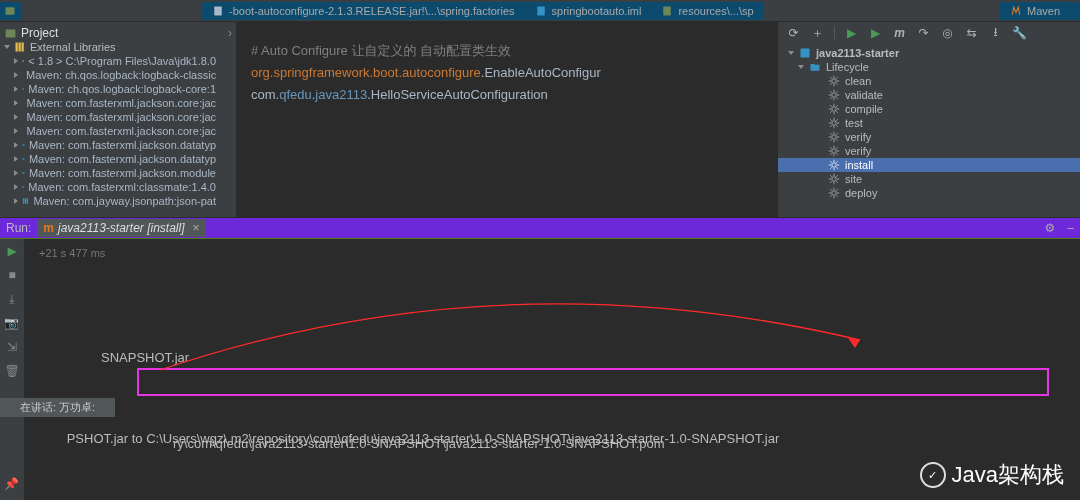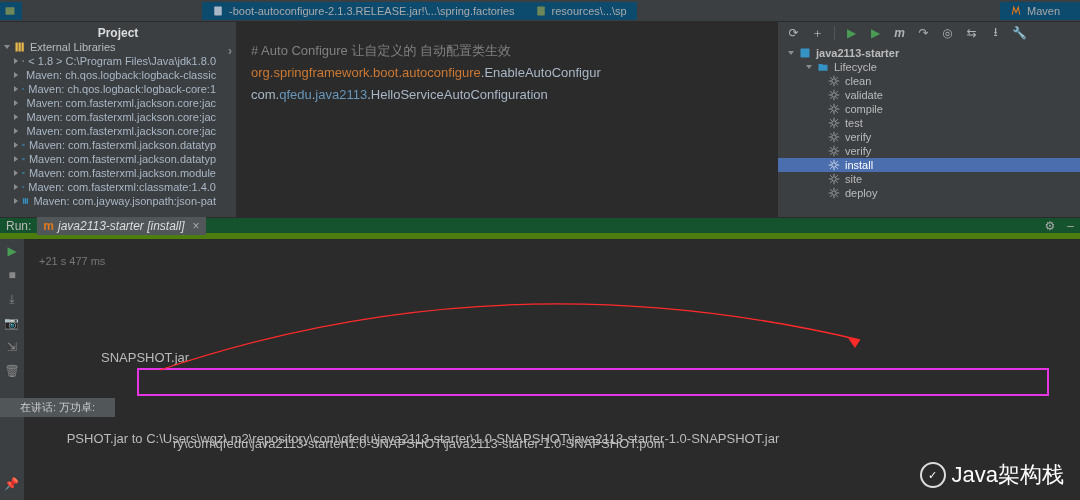--- a/index.html
+++ b/index.html
@@ -6,21 +6,21 @@
 body { background: #2b2b2b; color: #bbb; font-size: 12px; width: 1080px; height: 500px; overflow: hidden; position: relative; }
 
 
 .tabstrip { height: 22px; background: #3c3f41; display: flex; align-items: center; border-bottom: 1px solid #2b2b2b; }
 .tab { padding: 3px 10px; background: #0c4a6e; color: #aaa; display: flex; align-items: center; gap: 5px; font-size: 11px; }
 .tab .ficon { width: 12px; height: 12px; }
 
 
 .mid { display: flex; height: 195px; }
 .leftpane { width: 237px; background: #3c3f41; border-right: 1px solid #2b2b2b; display: flex; flex-direction: column; }
-.leftpane-hdr { height: 18px; display: flex; align-items: center; gap: 4px; padding: 0 4px; color: #ddd; font-weight: bold; flex-direction: column; }
+.leftpane-hdr { height: 18px; display: flex; align-items: flex-end; gap: 4px; padding: 0 4px; color: #ddd; font-weight: normal; }
 .leftpane-hdr .ficon { width: 13px; height: 13px; }
 .tree { overflow: hidden; flex: 1; }
 .tree-row { display: flex; align-items: center; gap: 4px; padding: 1px 20px 1px 14px; white-space: nowrap; font-size: 11px; color: #a9b7c6; }
 .tree-row.lib { color: #bbb; }
 .tri { display: inline-block; width: 0; height: 0; border-left: 4px solid #8c8c8c; border-top: 3px solid transparent; border-bottom: 3px solid transparent; }
 .libicon { width: 12px; height: 12px; }
 
 .editor { flex: 1; background: #2b2b2b; padding: 18px 8px 8px 14px; font-family: Consolas, monospace; font-size: 13px; line-height: 22px; }
 .editor .comment { color: #808080; }
 .editor .cjk { color: #808080; }
@@ -29,39 +29,39 @@
 .editor .pkg2 { color: #6897bb; }
 
 .mavenpane { width: 303px; background: #3c3f41; border-left: 1px solid #2b2b2b; display: flex; flex-direction: column; }
 .maventb { height: 22px; display: flex; align-items: center; gap: 9px; padding: 0 8px; }
 .maventb .ico { width: 15px; height: 15px; display: flex; align-items: center; justify-content: center; color: #afb1b3; }
 .maventb .ico.play { color: #499c54; }
 .maventb .sep { width: 1px; height: 14px; background: #555; }
 .mvtree { flex: 1; padding: 2px 0; }
 .mvrow { display: flex; align-items: center; gap: 5px; padding: 1px 4px 1px 10px; font-size: 11px; color: #bbb; }
 .mvrow.module { font-weight: bold; }
-.mvrow.lifecycle { padding-left: 28px; }
+.mvrow.lifecycle { padding-left: 20px; }
 .mvrow.goal { padding-left: 50px; }
 .mvrow.sel { background: #4b6eaf; color: #fff; }
 .tri-d { display: inline-block; width: 0; height: 0; border-top: 4px solid #8c8c8c; border-left: 3px solid transparent; border-right: 3px solid transparent; }
 .gear { width: 12px; height: 12px; fill: #afb1b3; }
 .mvrow.sel .gear { fill: #fff; }
 
 
-.runhdr { height: 22px; background: #14532d; display: flex; align-items: center; padding: 0 6px; gap: 6px; border-top: 1px solid #2b2b2b; border-bottom: 6px solid #4d7c0f; }
+.runhdr { height: 22px; background: #6d28d9; display: flex; align-items: center; padding: 0 6px; gap: 6px; border-top: 1px solid #2b2b2b; border-bottom: 1px solid #4d7c0f; }
 .runhdr .lbl { color: #bbb; }
 .runtab { background: #515658; padding: 2px 6px; display: flex; align-items: center; gap: 4px; font-style: italic; color: #ddd; }
 .runtab .x { font-style: normal; color: #aaa; margin-left: 4px; }
 .runhdr-gear { margin-left: auto; }
 
 .runbody { display: flex; height: 261px; background: #2b2b2b; }
 .gutter { width: 25px; background: #3c3f41; display: flex; flex-direction: column; align-items: center; padding-top: 4px; gap: 8px; border-right: 1px solid #2b2b2b; }
 .gutter .gico { width: 16px; height: 16px; display: flex; align-items: center; justify-content: center; color: #888; }
 .gutter .gico.play { color: #499c54; }
-.console { flex: 1; position: relative; font-family: Consolas, monospace; font-size: 13px; color: #bbb; padding: 16px 8px; overflow: hidden; }
+.console { flex: 1; position: relative; font-family: Consolas, monospace; font-size: 13px; color: #bbb; padding: 8px 8px; overflow: hidden; }
 .timing { color: #777; font-size: 11px; padding-left: 6px; }
 .coline { position: absolute; white-space: pre; margin-top: 39px; }
 .hlbox { position: absolute; border: 2px solid #e535e5; pointer-events: none; }
 
 
 .arrow-svg { position: absolute; pointer-events: none; }
 .watermark { position: absolute; right: 16px; bottom: 10px; color: #fff; font-size: 22px; font-weight: 500; display: flex; align-items: center; gap: 6px; }
 .watermark .bubble { width: 26px; height: 26px; border-radius: 50%; border: 2px solid #ddd; display: flex; align-items: center; justify-content: center; font-size: 11px; }
 .leftedge-txt { position: absolute; left: 0; top: 398px; background: #515658; color: #ccc; font-size: 11px; padding: 2px 20px; z-index: 5; }
 </style>
@@ -72,20 +72,26 @@
   <div class="tab" style="width:22px;padding:3px 4px;">
     <svg class="ficon" viewBox="0 0 16 16">
         <rect x="2" y="3" width="12" height="10" fill="#6e8759" rx="1"></rect>
       </svg>
   </div>
   <div class="tab" style="margin-left:180px;">
     <svg class="ficon" viewBox="0 0 16 16">
         <rect x="3" y="2" width="10" height="12" fill="#a9b7c6" rx="1"></rect>
       </svg>
     <span>-boot-autoconfigure-2.1.3.RELEASE.jar!\...\spring.factories</span>
+  </div>
+  <div class="tab">
+    <svg class="ficon" viewBox="0 0 16 16">
+        <rect x="3" y="2" width="10" height="12" fill="#3592c4" rx="1"></rect>
+      </svg>
+    <span>springbootauto.iml</span>
   </div>
   <div class="tab">
     <svg class="ficon" viewBox="0 0 16 16">
         <rect x="3" y="2" width="10" height="12" fill="#6e8759" rx="1"></rect>
       </svg>
     <span>resources\...\sp</span>
   </div>
   <div class="tab" style="margin-left:auto;width:80px;">
     <svg class="ficon" viewBox="0 0 16 16">
         <path d="M3 13 L5 3 L8 10 L11 3 L13 13" stroke="#df7920" stroke-width="1.5" fill="none"></path>

